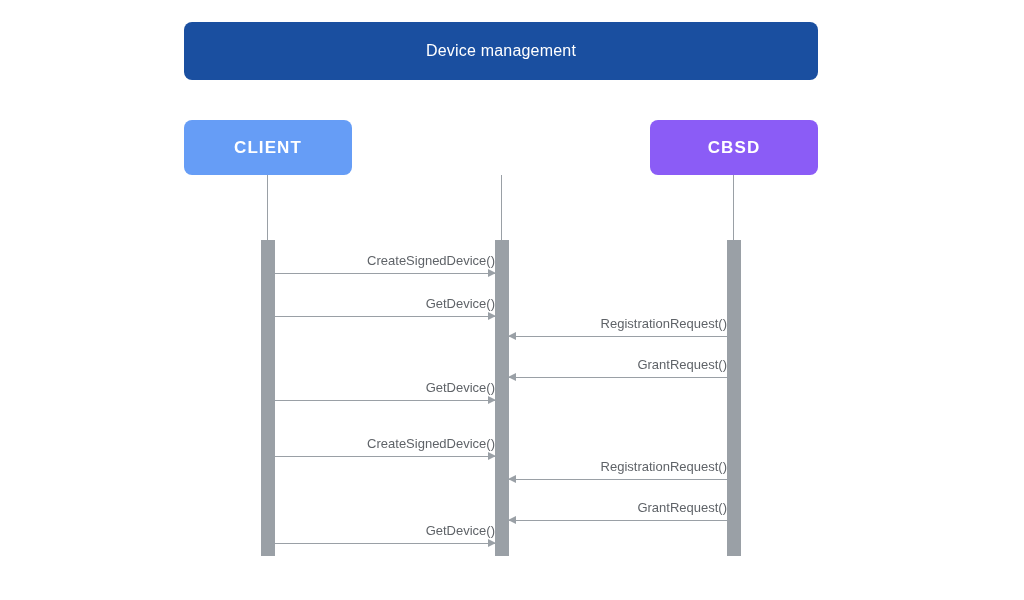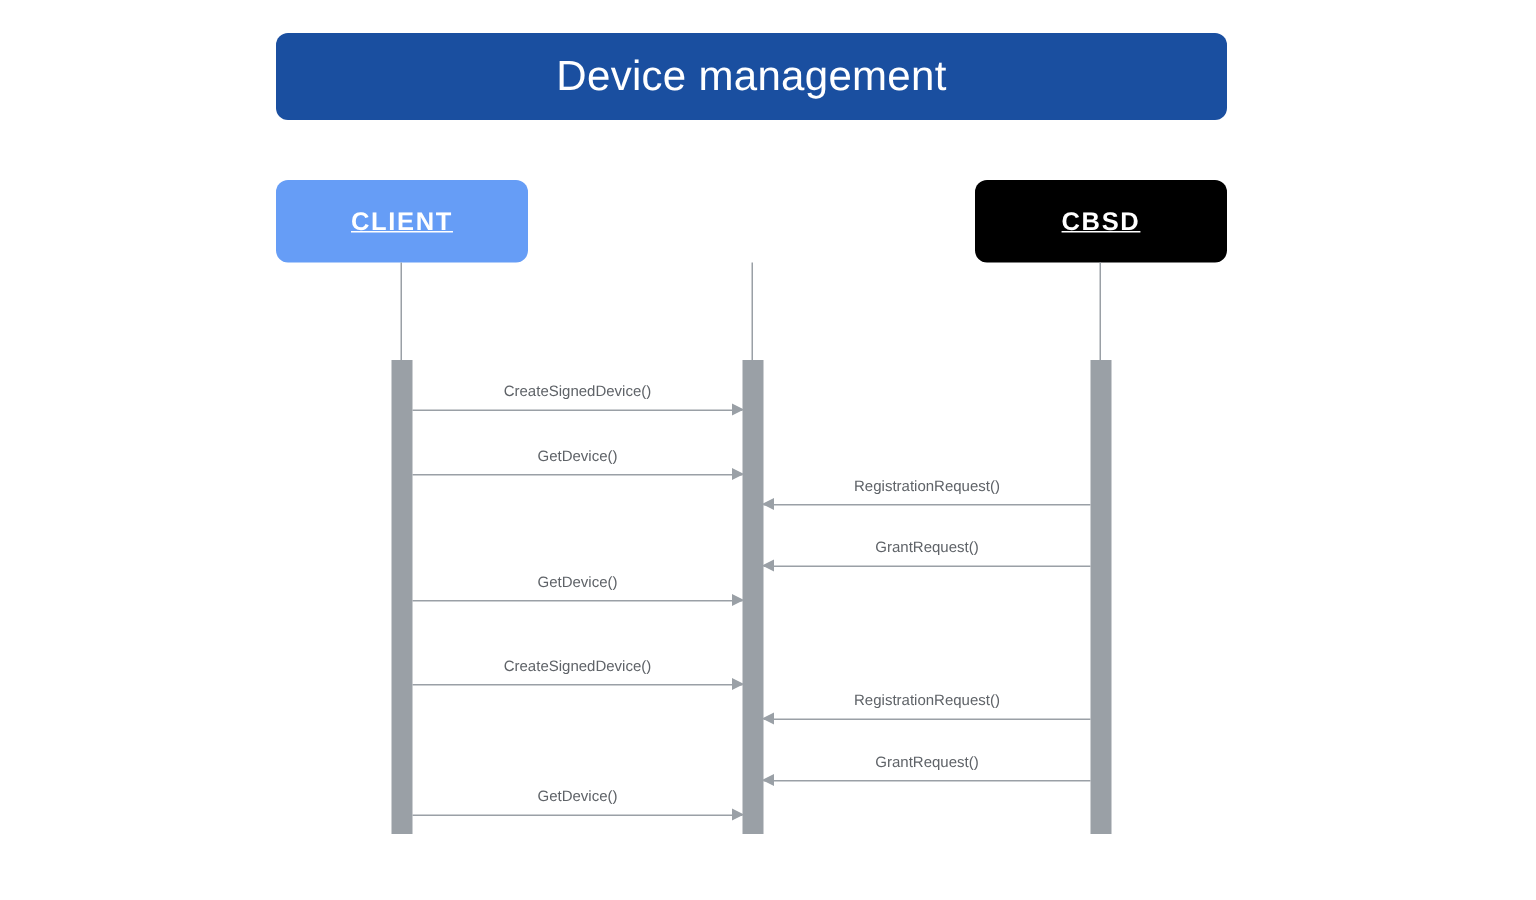--- a/index.html
+++ b/index.html
@@ -28,21 +28,21 @@
     width: 634px;
     height: 58px;
     border-radius: 8px;
     display: flex;
     align-items: center;
     justify-content: center;
     box-sizing: border-box;
   }
   .title-banner .title-text {
     color: #ffffff;
-    font-size: 28px;
+    font-size: 16px;
     font-weight: 400;
     letter-spacing: 0.2px;
     line-height: 1;
   }
 
   
   .participant {
     position: absolute;
     top: 120px;
     width: 168px;
@@ -52,21 +52,20 @@
     align-items: center;
     justify-content: center;
     box-sizing: border-box;
   }
   .participant .participant-label {
     color: #ffffff;
     font-size: 17px;
     font-weight: 700;
     letter-spacing: 1.1px;
     line-height: 1;
-    text-decoration: underline;
   }
 
   
   .lifeline {
     position: absolute;
     width: 1px;
     background: #9aa0a6;
   }
 
   
@@ -103,43 +102,43 @@
   }
   .message.to-left .msg-head {
     left: -1px;
     border-right: 8px solid #9aa0a6;
   }
   .msg-label {
     position: absolute;
     left: 0;
     width: 100%;
     bottom: 6px;
-    text-align: center;
+    text-align: right;
     color: #5f6368;
-    font-size: 10px;
+    font-size: 13px;
     font-weight: 400;
     line-height: 1;
     white-space: nowrap;
   }
 </style>
 </head>
 <body>
 
 <div id="canvas">
 
   <div class="title-banner" style="background: rgb(26, 79, 160);">
     <span class="title-text">Device management</span>
   </div>
 
   <div class="participant" id="participant-client" style="background: rgb(102, 157, 246); left: 184px;">
     <span class="participant-label">CLIENT</span>
   </div>
 
 
-  <div class="participant" id="participant-cbsd" style="background: #000000; left: 650px;">
+  <div class="participant" id="participant-cbsd" style="background: #8b5cf6; left: 650px;">
     <span class="participant-label">CBSD</span>
   </div>
 
   <div class="lifeline" style="left:267px; top:175px; height:65px;"></div>
   <div class="lifeline" style="left:501px; top:175px; height:65px;"></div>
   <div class="lifeline" style="left:733px; top:175px; height:65px;"></div>
 
   <div class="activation" style="left:261px; top:240px; height:316px;"></div>
   <div class="activation" style="left:495px; top:240px; height:316px;"></div>
   <div class="activation" style="left:727px; top:240px; height:316px;"></div>

